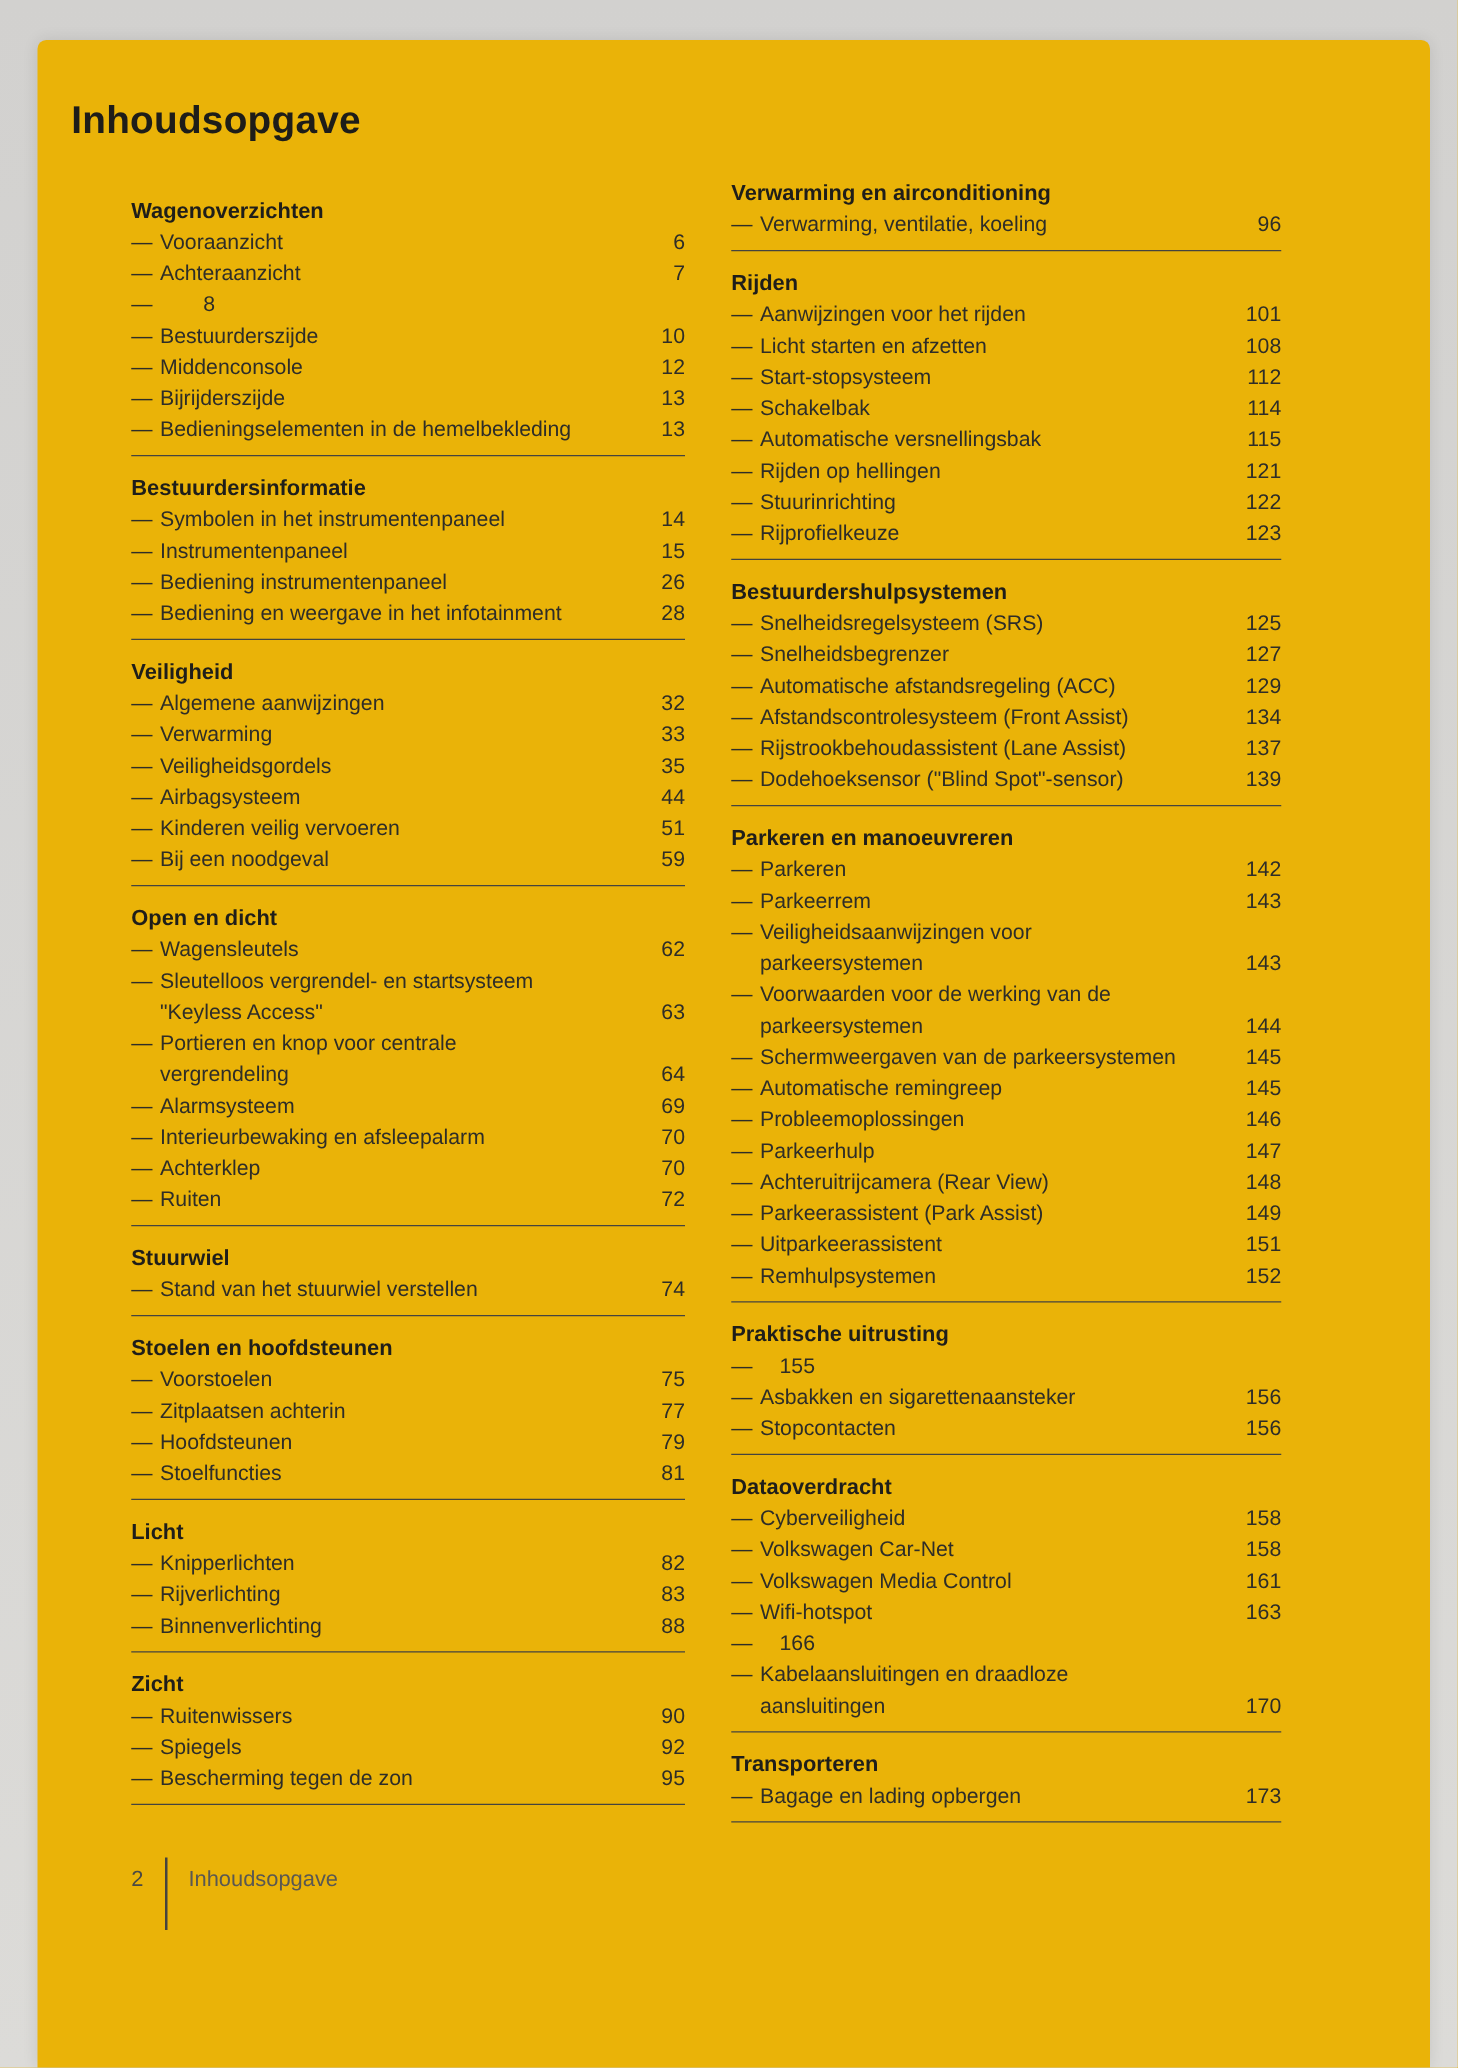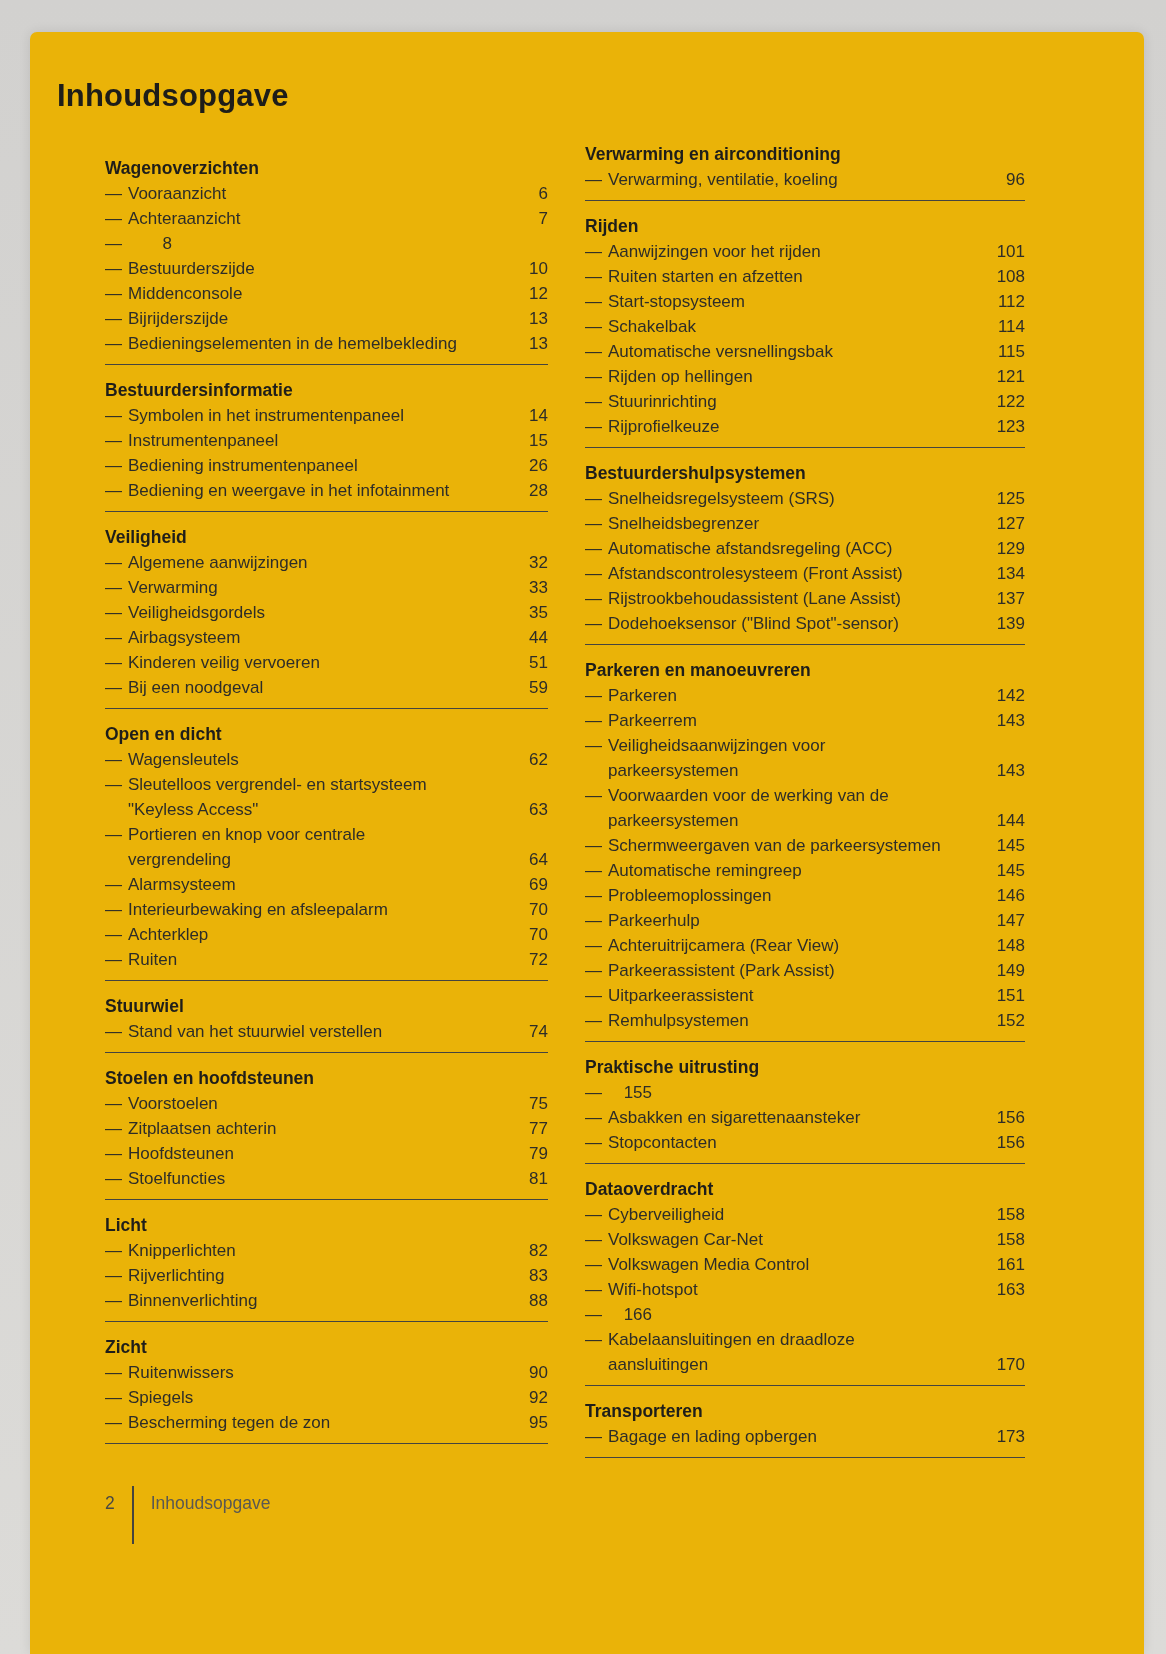--- a/index.html
+++ b/index.html
@@ -322,21 +322,21 @@
           </section>
           <section class="toc-section">
             <div class="toc-heading">Rijden</div>
             <div class="toc-row">
               <span class="dash">—</span>
               <span class="lbl">Aanwijzingen voor het rijden</span>
               <span class="pg">101</span>
             </div>
             <div class="toc-row">
               <span class="dash">—</span>
-              <span class="lbl">Ruiten starten en afzetten</span>
+              <span class="lbl">Licht starten en afzetten</span>
               <span class="pg">108</span>
             </div>
             <div class="toc-row">
               <span class="dash">—</span>
               <span class="lbl">Start-stopsysteem</span>
               <span class="pg">112</span>
             </div>
             <div class="toc-row">
               <span class="dash">—</span>
               <span class="lbl">Schakelbak</span>

